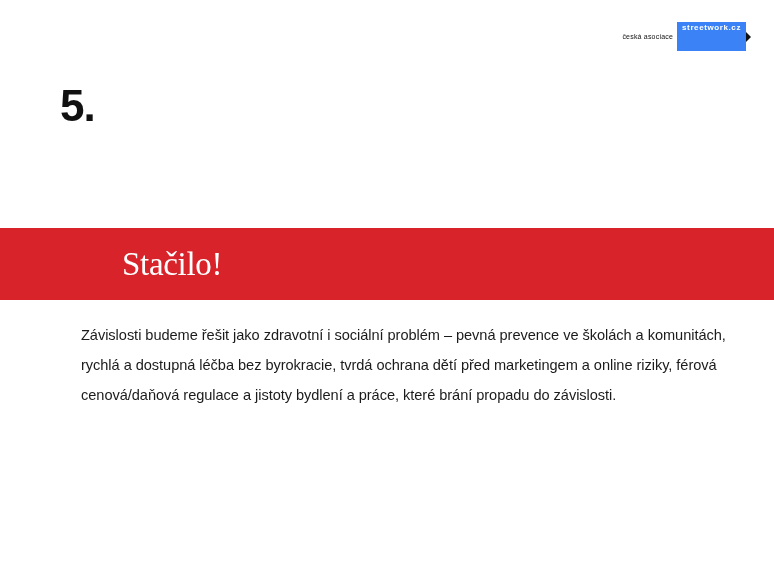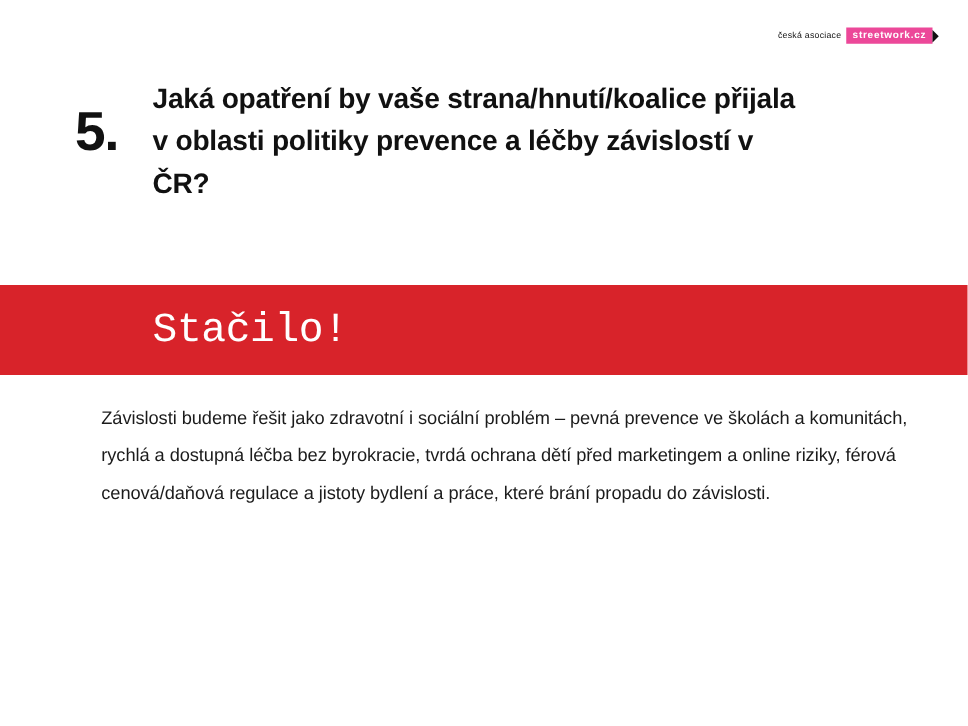--- a/index.html
+++ b/index.html
@@ -29,27 +29,27 @@
     font-size: 7px;
     letter-spacing: 0.2px;
     color: #111111;
     font-family: "Liberation Sans", sans-serif;
     white-space: nowrap;
   }
   .logo-mark {
     display: inline-flex;
     align-items: center;
     justify-content: center;
-    background: #ec4899;
+    background: #3b82f6;
     color: #ffffff;
     font-family: "Liberation Sans", sans-serif;
     font-weight: bold;
     font-size: 8px;
     letter-spacing: 0.6px;
-    padding: 2px 5px 3px 5px;
+    padding: 2px 5px 19px 5px;
     line-height: 1;
     position: relative;
   }
   .logo-mark::after {
     content: "";
     position: absolute;
     right: -5px;
     top: 50%;
     transform: translateY(-50%);
     width: 0;
@@ -95,21 +95,21 @@
     top: 228px;
     left: 0;
     width: 774px;
     height: 72px;
     background: #d8232a;
     display: flex;
     align-items: center;
   }
   .band-title {
     color: #ffffff;
-    font-family: Liberation Mono, monospace;
+    font-family: Liberation Serif, serif;
     font-weight: normal;
     font-size: 33px;
     letter-spacing: -0.3px;
     margin-left: 122px;
     line-height: 1;
   }
 
   
   .answer {
     position: absolute;
@@ -127,20 +127,19 @@
 </head>
 <body>
 
 <div class="logo-wrap">
   <span class="logo-pre">česká asociace</span>
   <span class="logo-mark">streetwork.cz</span>
 </div>
 
 <div class="question">
   <div class="q-number">5.</div>
-  <div class="q-text">Jaká opatření by vaše strana/hnutí/koalice přijala v oblasti politiky prevence a léčby závislostí v ČR?</div>
 </div>
 
 <div class="band">
   <div class="band-title">Stačilo!</div>
 </div>
 
 <div class="answer">Závislosti budeme řešit jako zdravotní i sociální problém – pevná prevence ve školách a komunitách, rychlá a dostupná léčba bez byrokracie, tvrdá ochrana dětí před marketingem a online riziky, férová cenová/daňová regulace a jistoty bydlení a práce, které brání propadu do závislosti.</div>
 
 </body></html>

